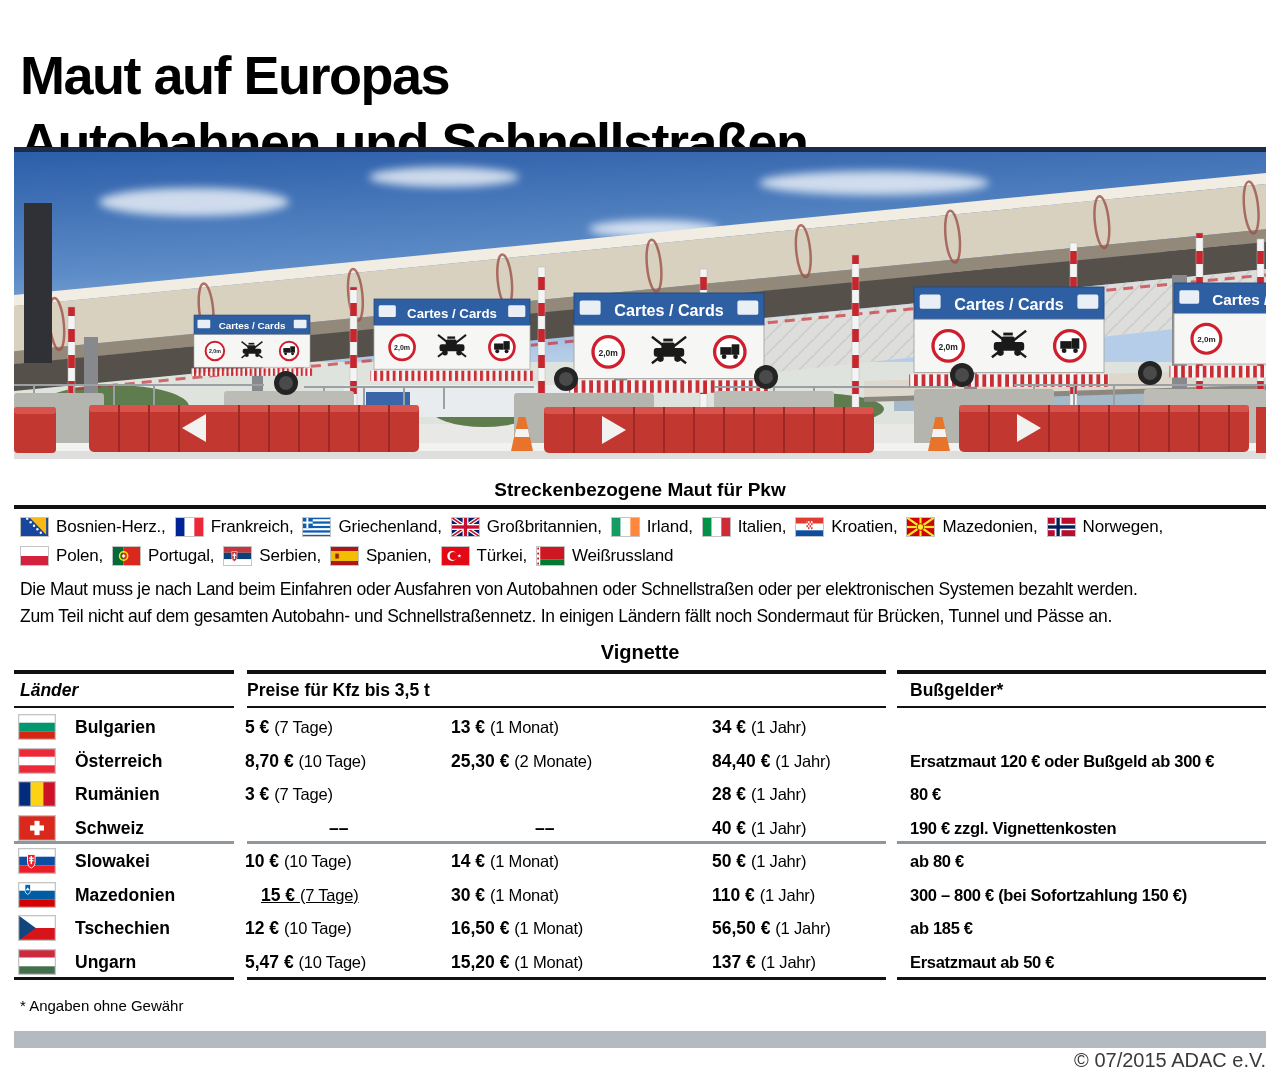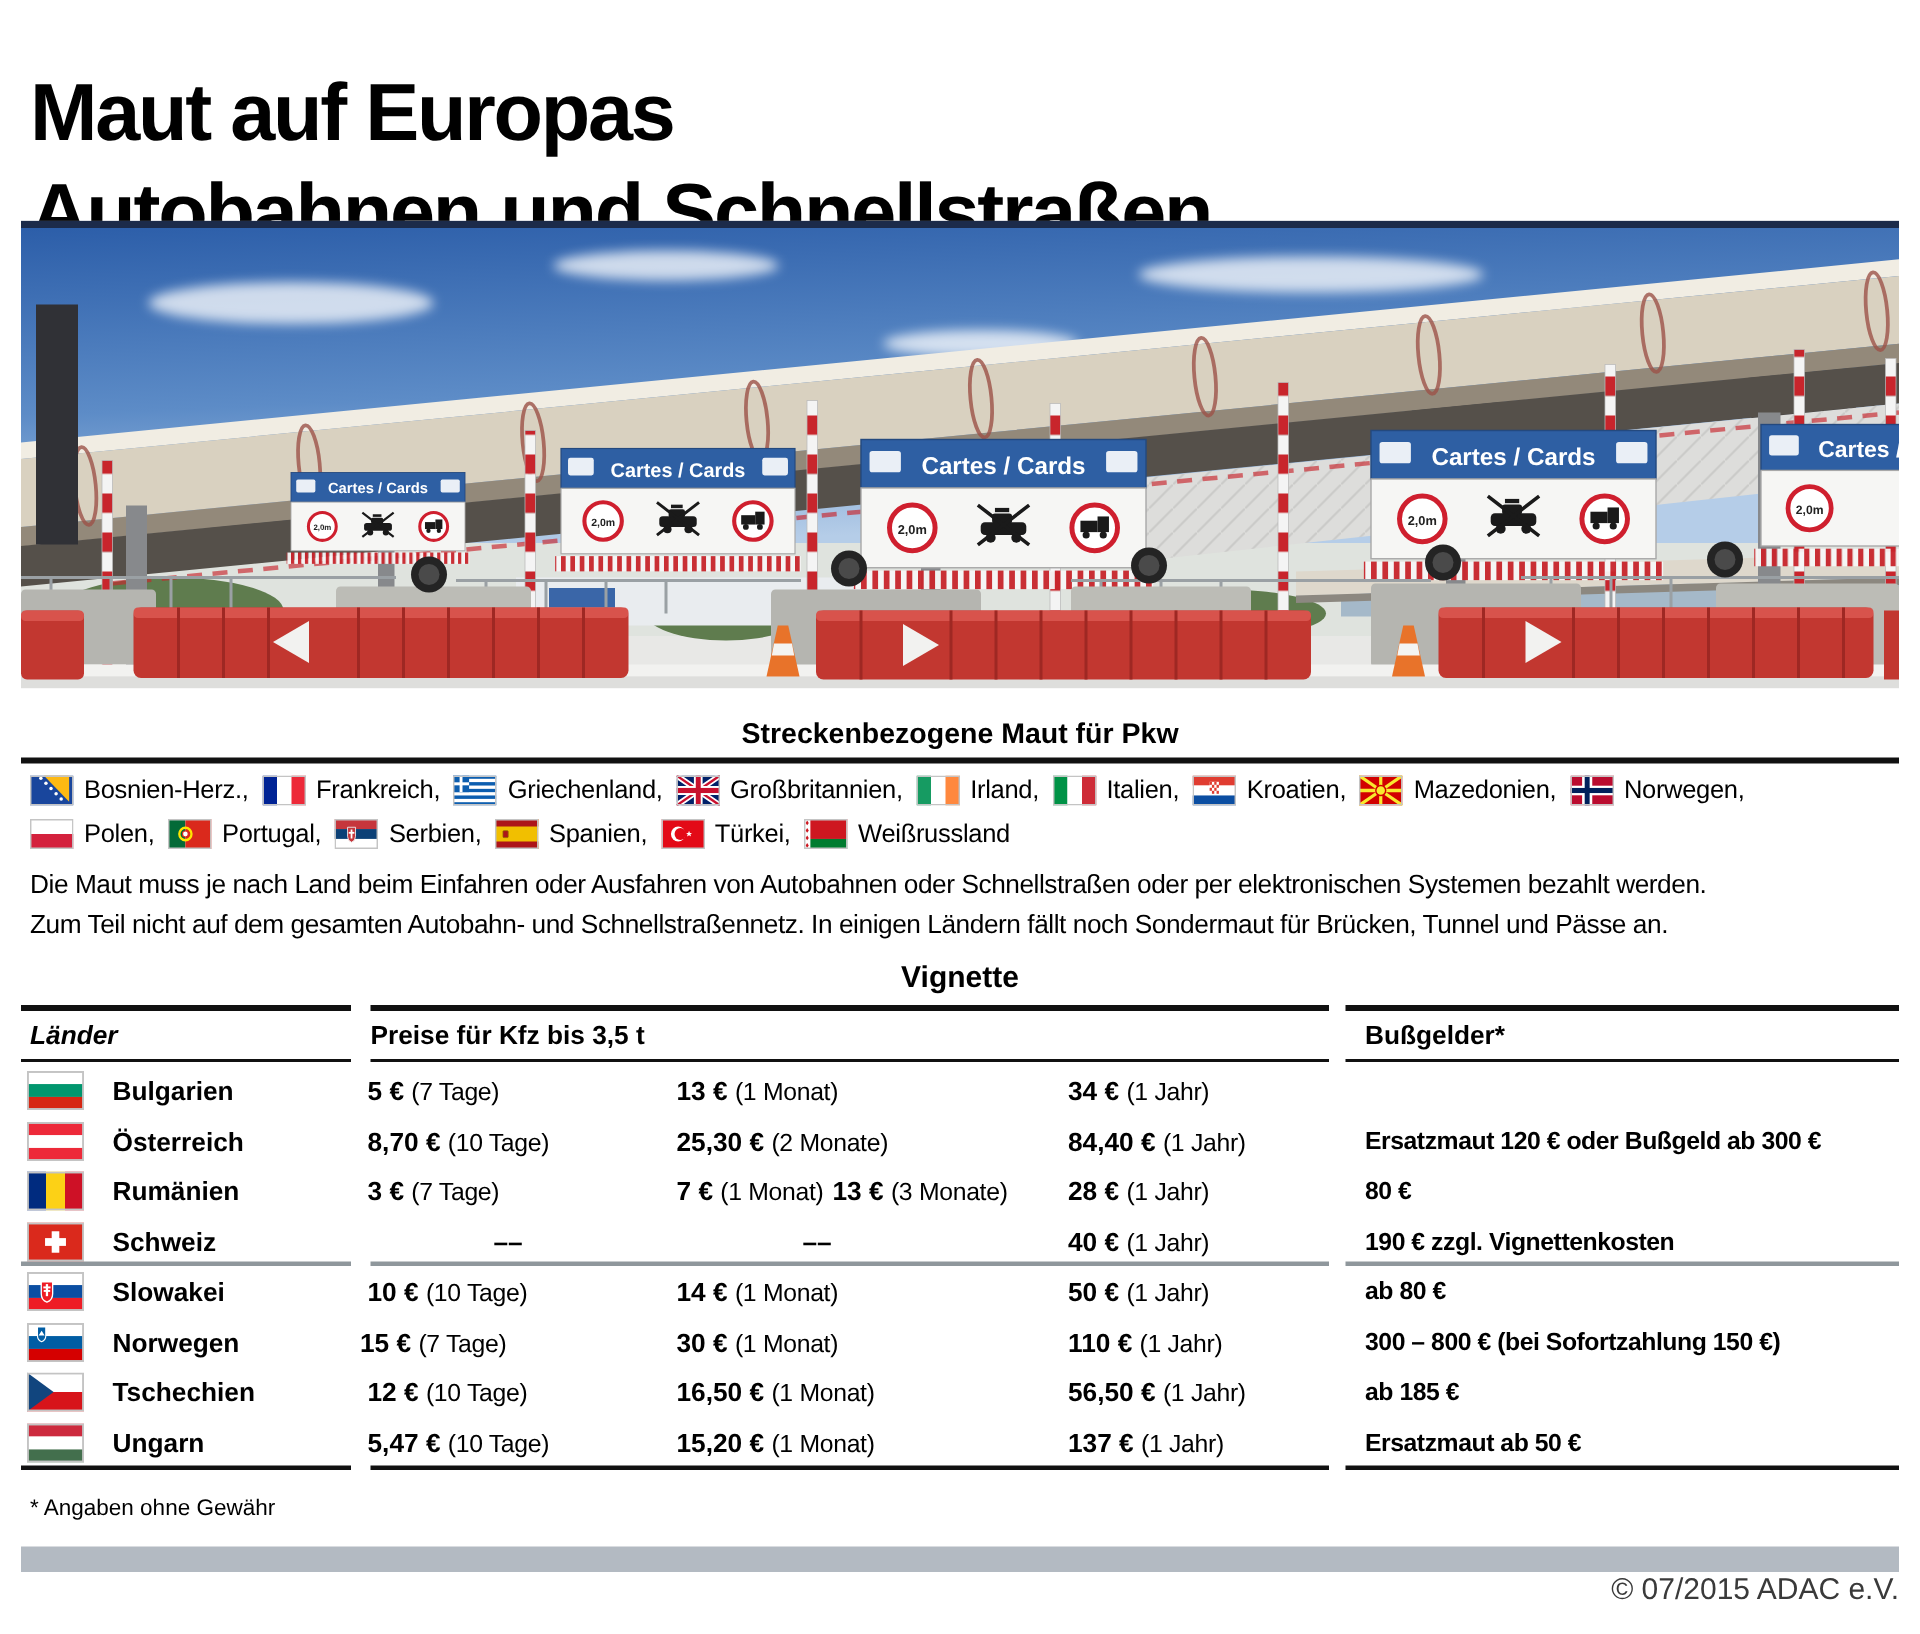--- a/index.html
+++ b/index.html
@@ -603,21 +603,20 @@
         </div>
         <div class="vrow" style="top: 109px;">
           <span class="rflag"><span><svg viewBox="0 0 30 20" width="38" height="26" preserveAspectRatio="none">
                 <rect width="10" height="20" fill="#002b7f"></rect>
                 <rect x="10" width="10" height="20" fill="#fcd116"></rect>
                 <rect x="20" width="10" height="20" fill="#ce1126"></rect>
                 <rect x="0.5" y="0.5" width="29" height="19" fill="none" stroke="#c4c4c4" stroke-width="1"></rect>
               </svg></span></span>
           <span class="country">Rumänien</span>
           <span class="pcell" style="left: 231px;"><span class="part"><span class="pv">3 €</span> <span class="pp">(7 Tage)</span></span></span>
-          <span class="pcell" style="left: 437px;"><span class="part"><span class="pv">7 €</span> <span class="pp">(1 Monat)</span></span><span class="part"><span class="pv">13 €</span> <span class="pp">(3 Monate)</span></span></span>
           <span class="pcell" style="left: 698px;"><span class="part"><span class="pv">28 €</span> <span class="pp">(1 Jahr)</span></span></span>
           <span class="fine">80 €</span>
         </div>
         <div class="vrow" style="top: 142.5px;">
           <span class="rflag"><span><svg viewBox="0 0 30 20" width="38" height="26" preserveAspectRatio="none">
                 <rect width="30" height="20" fill="#da291c"></rect>
                 <rect x="13" y="4.5" width="4" height="11" fill="#fff"></rect>
                 <rect x="9.5" y="8" width="11" height="4" fill="#fff"></rect>
                 <rect x="0.5" y="0.5" width="29" height="19" fill="none" stroke="#c4c4c4" stroke-width="1"></rect>
               </svg></span></span>
@@ -646,22 +645,22 @@
         </div>
         <div class="vrow" style="top: 209.5px;">
           <span class="rflag"><span><svg viewBox="0 0 30 20" width="38" height="26" preserveAspectRatio="none">
                 <rect width="30" height="6.7" fill="#fff"></rect>
                 <rect y="6.7" width="30" height="6.6" fill="#005da4"></rect>
                 <rect y="13.3" width="30" height="6.7" fill="#d50000"></rect>
                 <path d="M5.5,2 h4.4 v4.4 q0,2.4 -2.2,3.2 q-2.2,-0.8 -2.2,-3.2 z" fill="#005da4" stroke="#fff" stroke-width="0.6"></path>
                 <polygon points="6.1,6.4 7.7,4 9.3,6.4" fill="#fff"></polygon>
                 <rect x="0.5" y="0.5" width="29" height="19" fill="none" stroke="#c4c4c4" stroke-width="1"></rect>
               </svg></span></span>
-          <span class="country">Norwegen</span>
-          <span class="pcell" style="left: 226px;"><span class="part"><span class="pv">15 €</span> <span class="pp">(7 Tage)</span></span></span>
+          <span class="country">Mazedonien</span>
+          <span class="pcell" style="left: 247px; text-decoration: underline;"><span class="part"><span class="pv">15 €</span> <span class="pp">(7 Tage)</span></span></span>
           <span class="pcell" style="left: 437px;"><span class="part"><span class="pv">30 €</span> <span class="pp">(1 Monat)</span></span></span>
           <span class="pcell" style="left: 698px;"><span class="part"><span class="pv">110 €</span> <span class="pp">(1 Jahr)</span></span></span>
           <span class="fine">300 – 800 € (bei Sofortzahlung 150 €)</span>
         </div>
         <div class="vrow" style="top: 243px;">
           <span class="rflag"><span><svg viewBox="0 0 30 20" width="38" height="26" preserveAspectRatio="none">
                 <rect width="30" height="10" fill="#fff"></rect>
                 <rect y="10" width="30" height="10" fill="#d7141a"></rect>
                 <path d="M0,0 L14,10 L0,20 Z" fill="#11457e"></path>
                 <rect x="0.5" y="0.5" width="29" height="19" fill="none" stroke="#c4c4c4" stroke-width="1"></rect>

